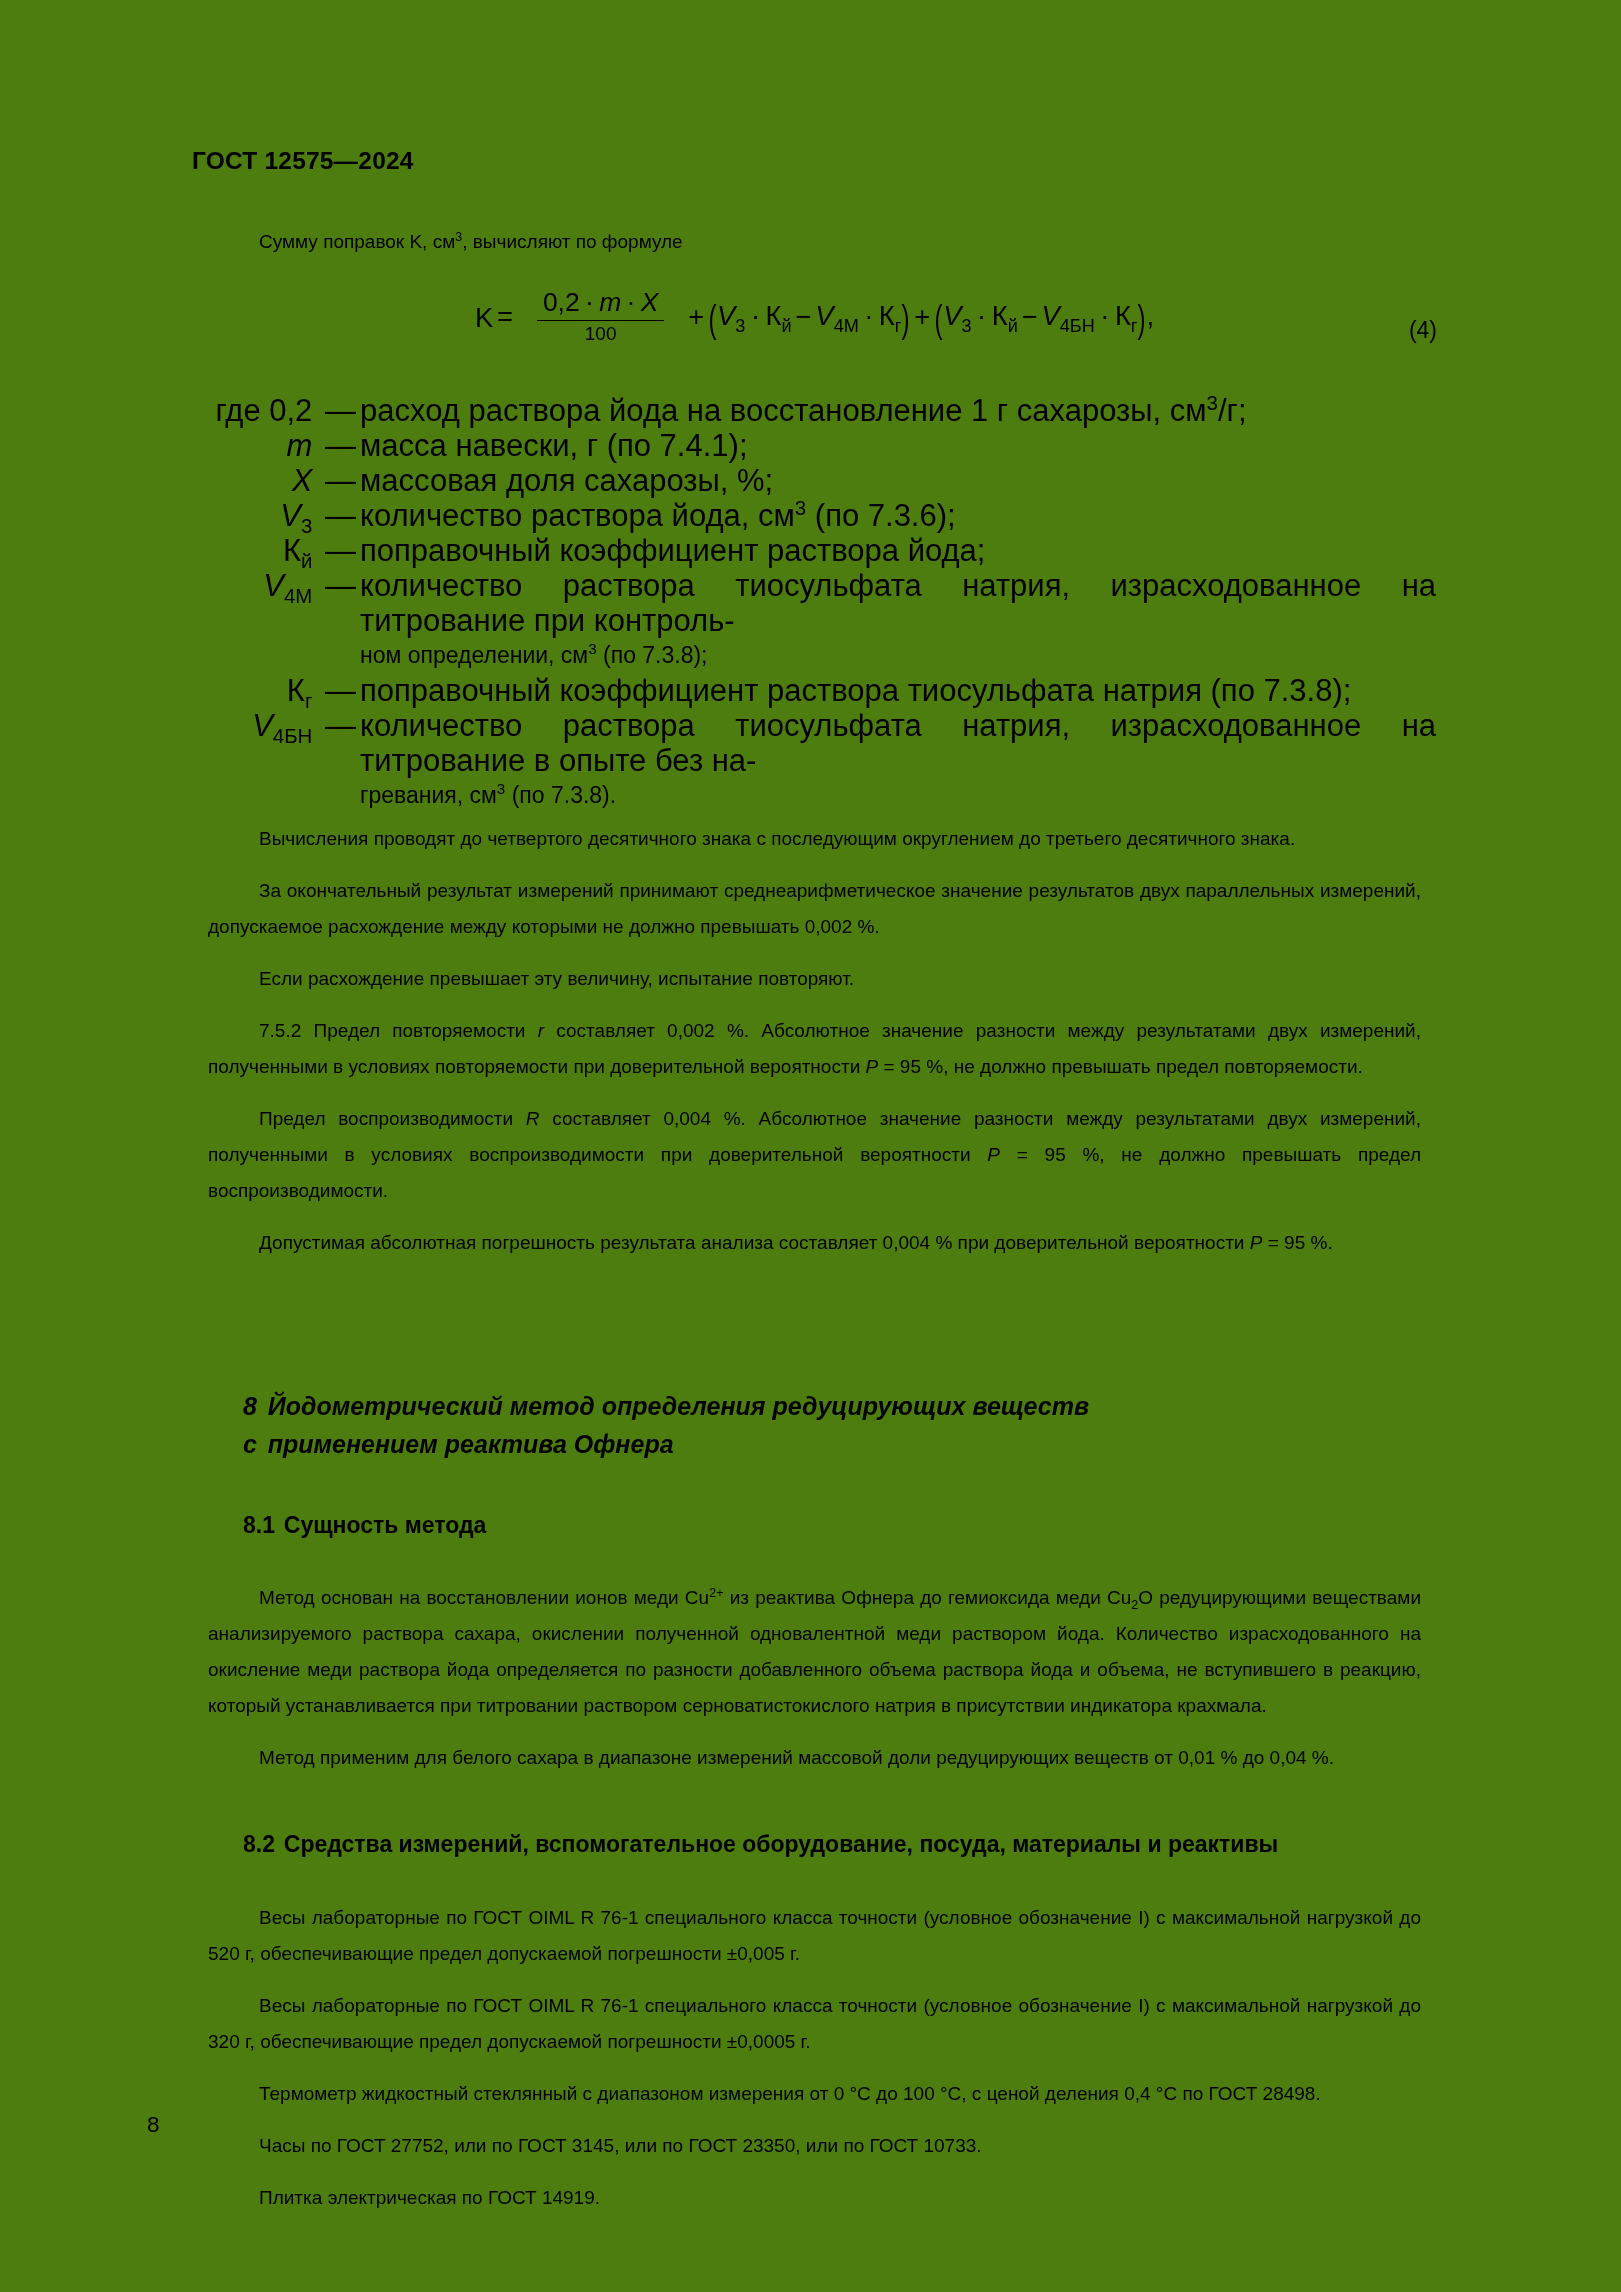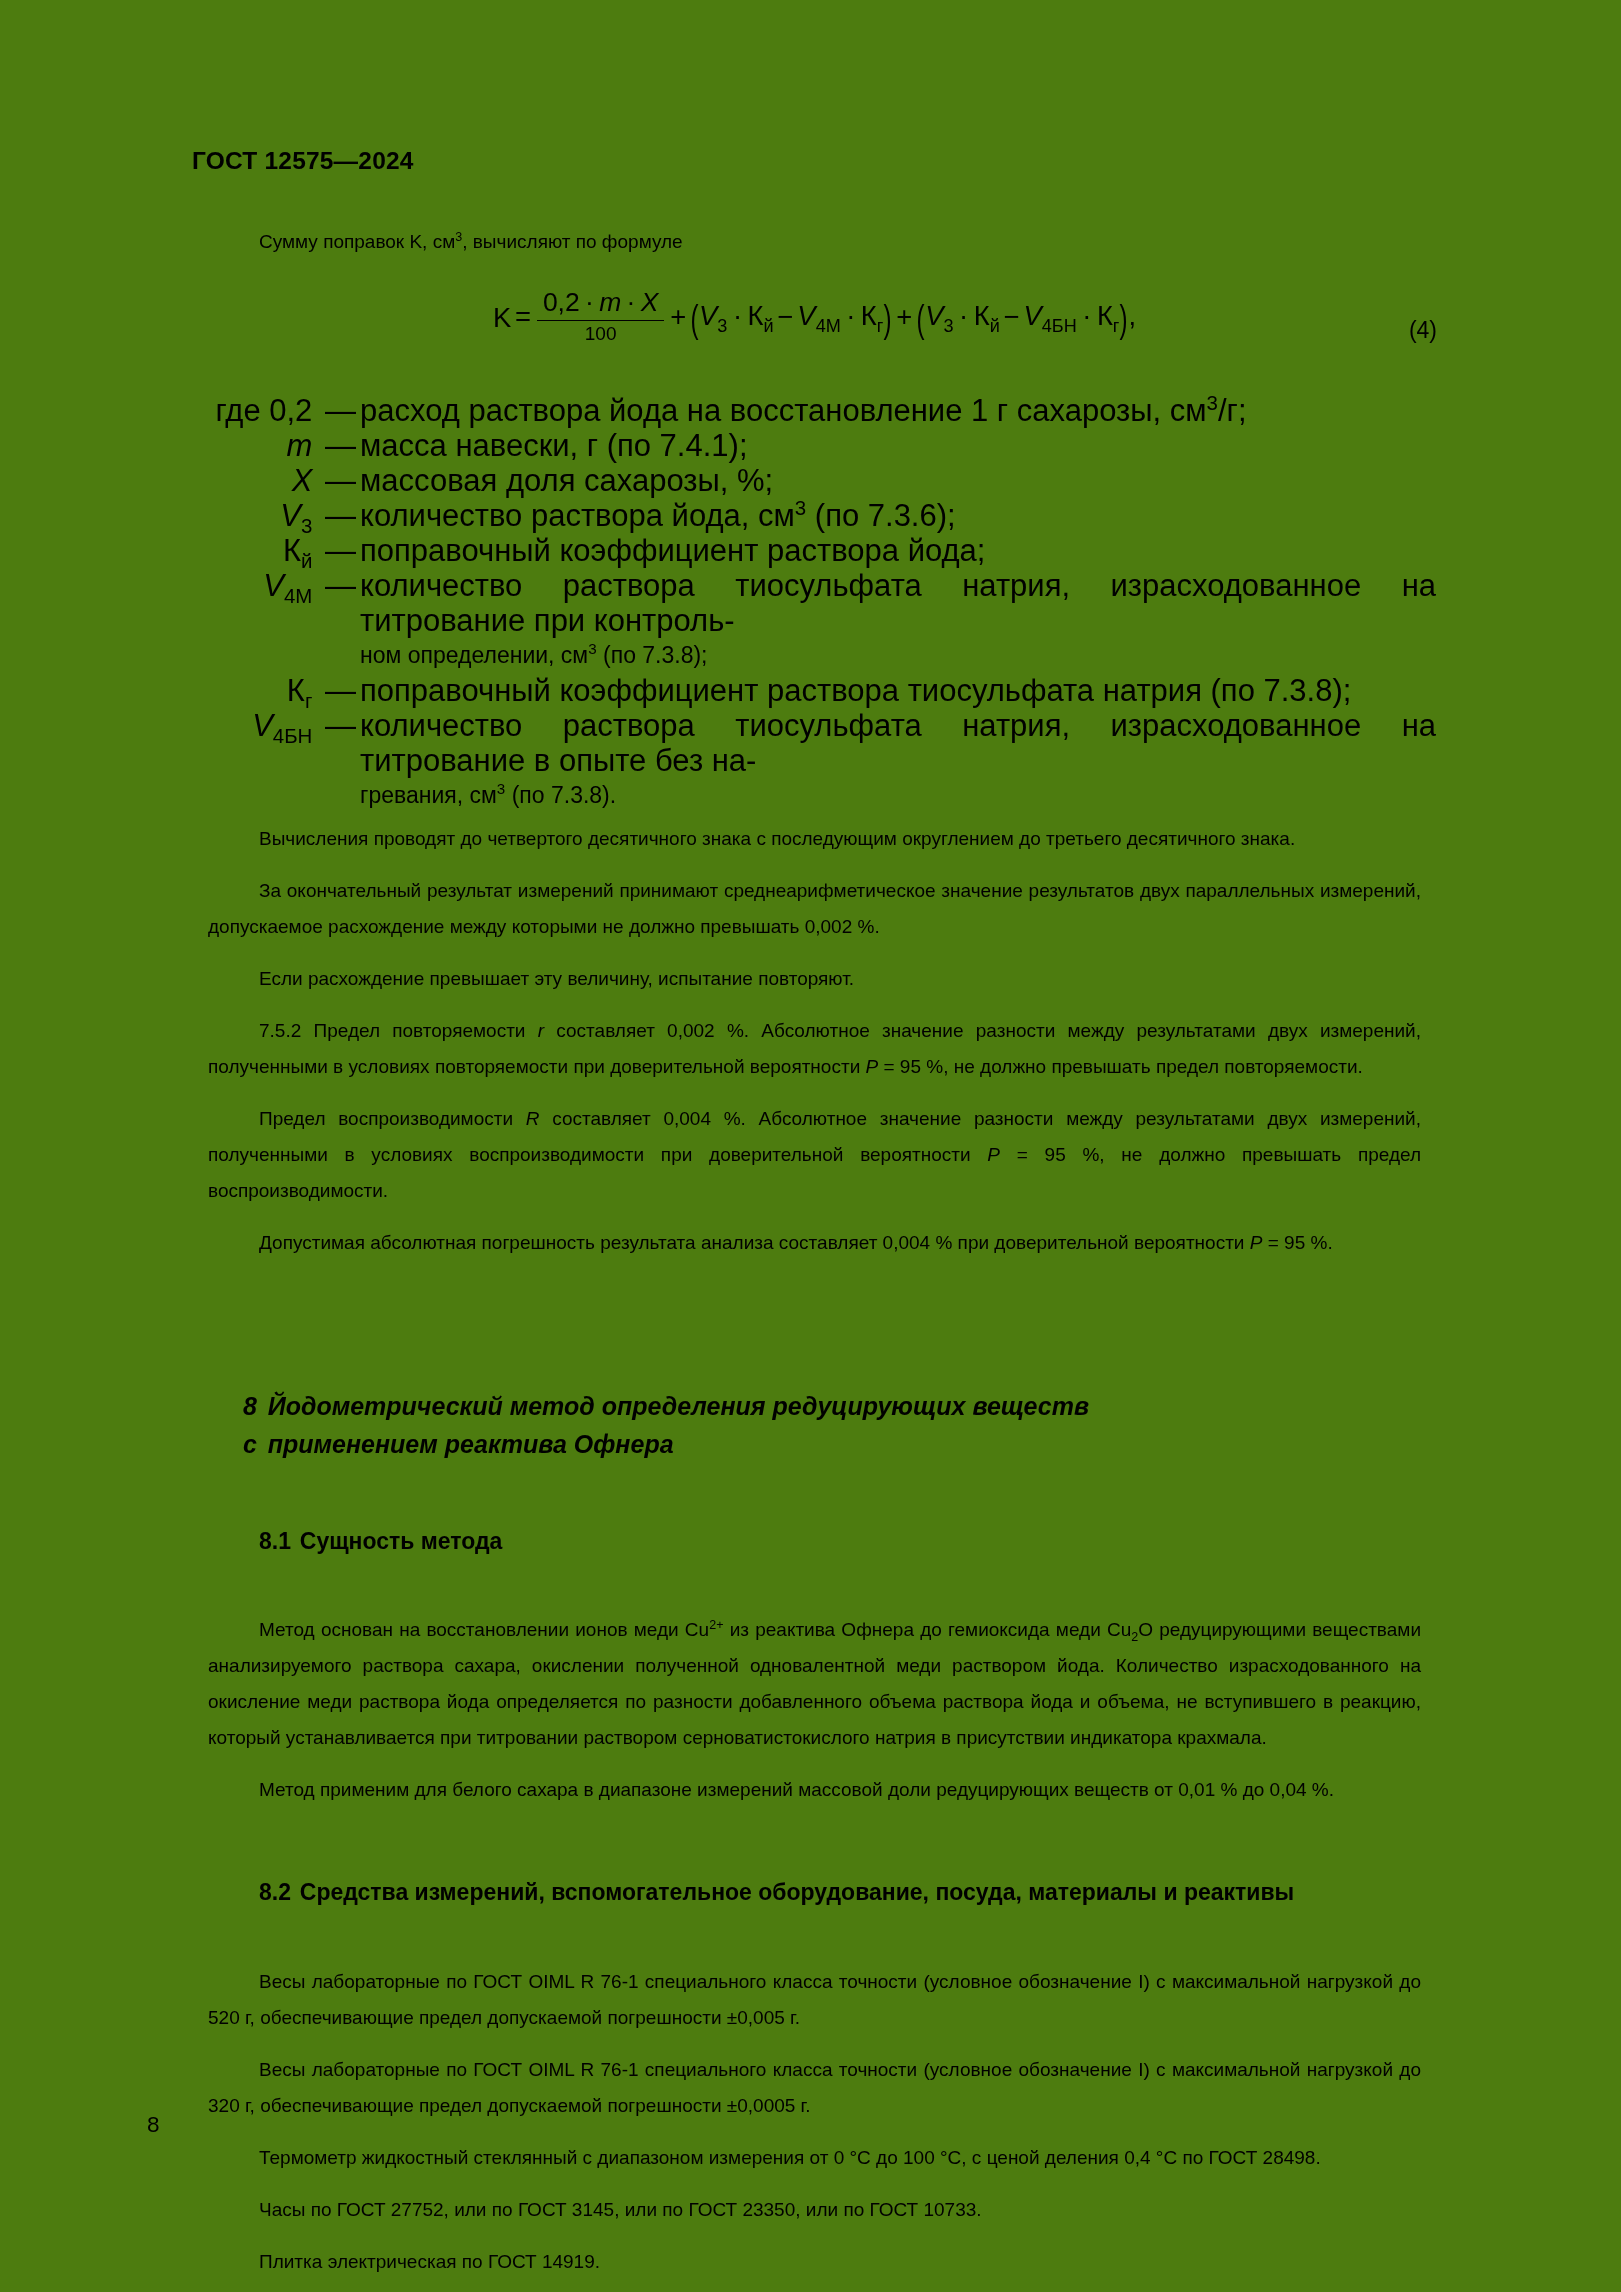--- a/index.html
+++ b/index.html
@@ -81,21 +81,21 @@
     white-space: nowrap;
   }
   .formula .eq {
     display: inline-block;
     vertical-align: middle;
   }
   .frac {
     display: inline-block;
     vertical-align: middle;
     text-align: center;
-    margin: 0 2px;
+    margin: 0 20px;
     position: relative;
     top: -2px;
   }
   .frac .num {
     display: block;
     padding: 0 5.9px 2px 5.9px;
     font-size: 26.5px;
   }
   .frac .den {
     display: block;
@@ -166,21 +166,21 @@
     font-weight: bold;
     line-height: 38px;
     margin: 0;
     text-indent: 0;
   }
   .h1 .numpad { padding-right: 10.8px; }
   .h2 {
     font-size: 23px;
     font-weight: bold;
     line-height: 35px;
-    margin: 16px;
+    margin: 0;
   }
   .h2 .numpad { padding-right: 8.8px; }
 
   .sp-before-h1 { height: 110px; }
   .sp-after-h1  { height: 45px; }
   .sp-before-h2 { height: 35px; }
   .sp-after-h2  { height: 21.6px; }
 
   .page-number {
     position: absolute;

